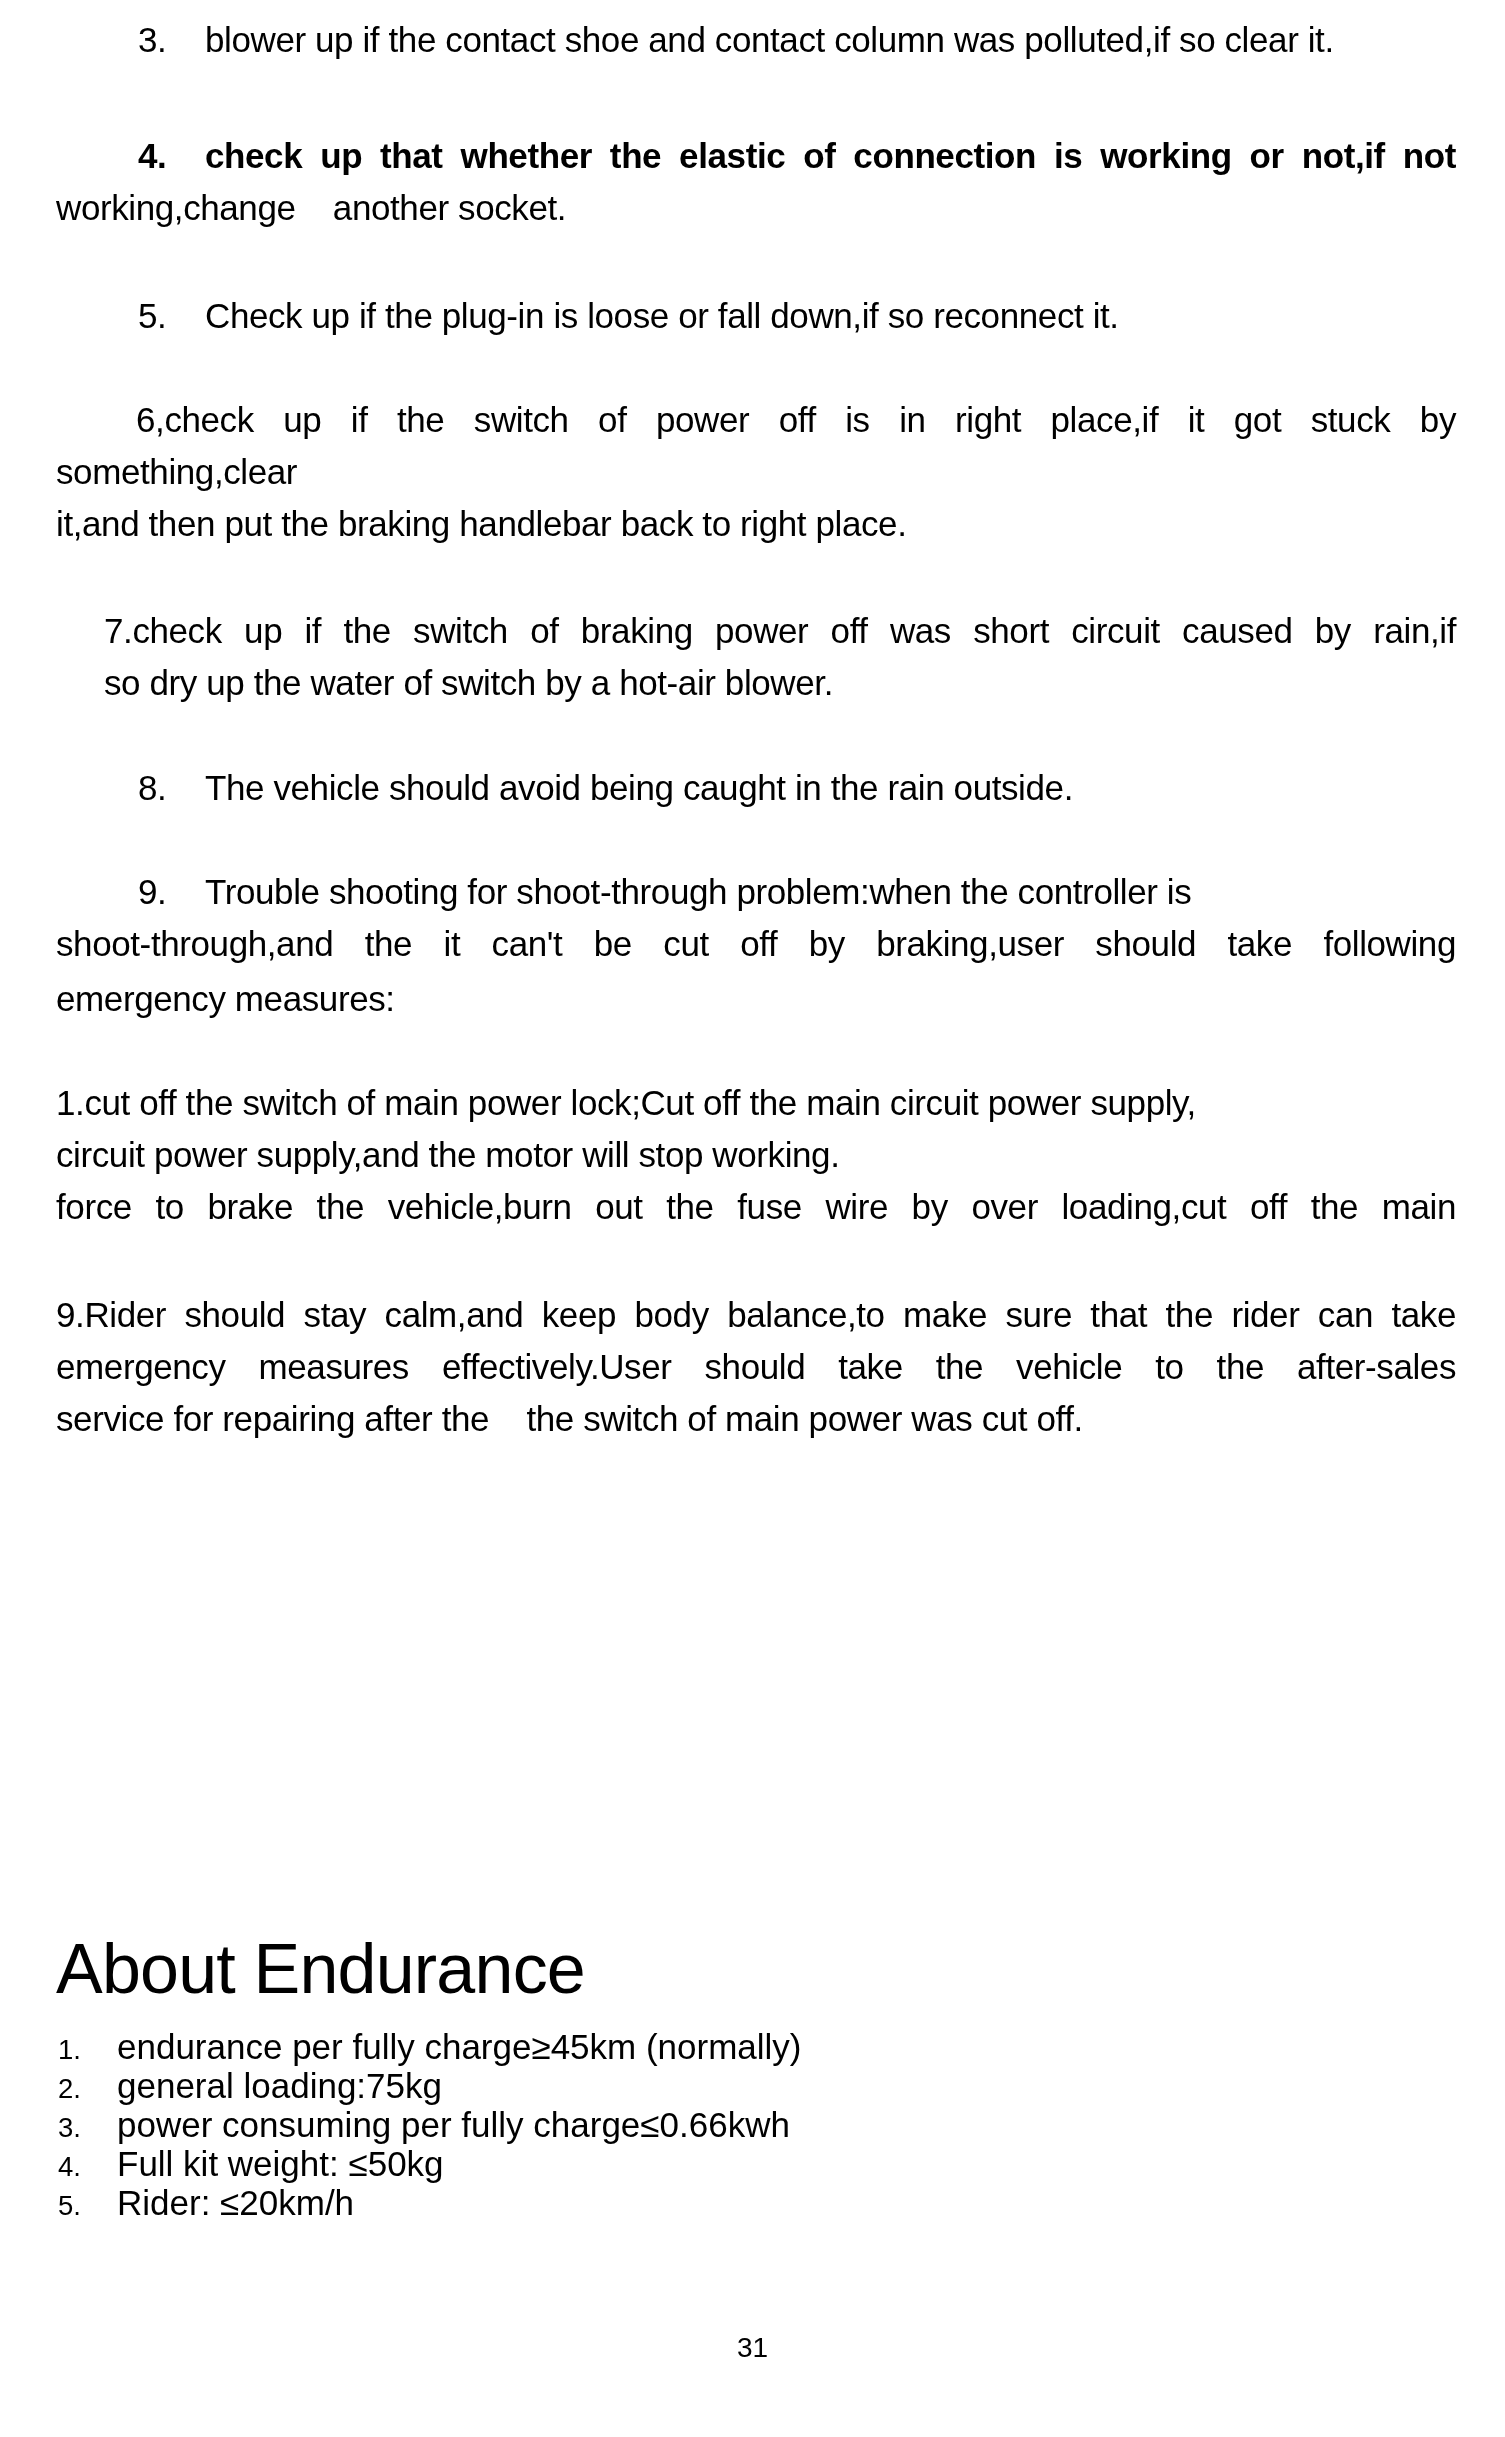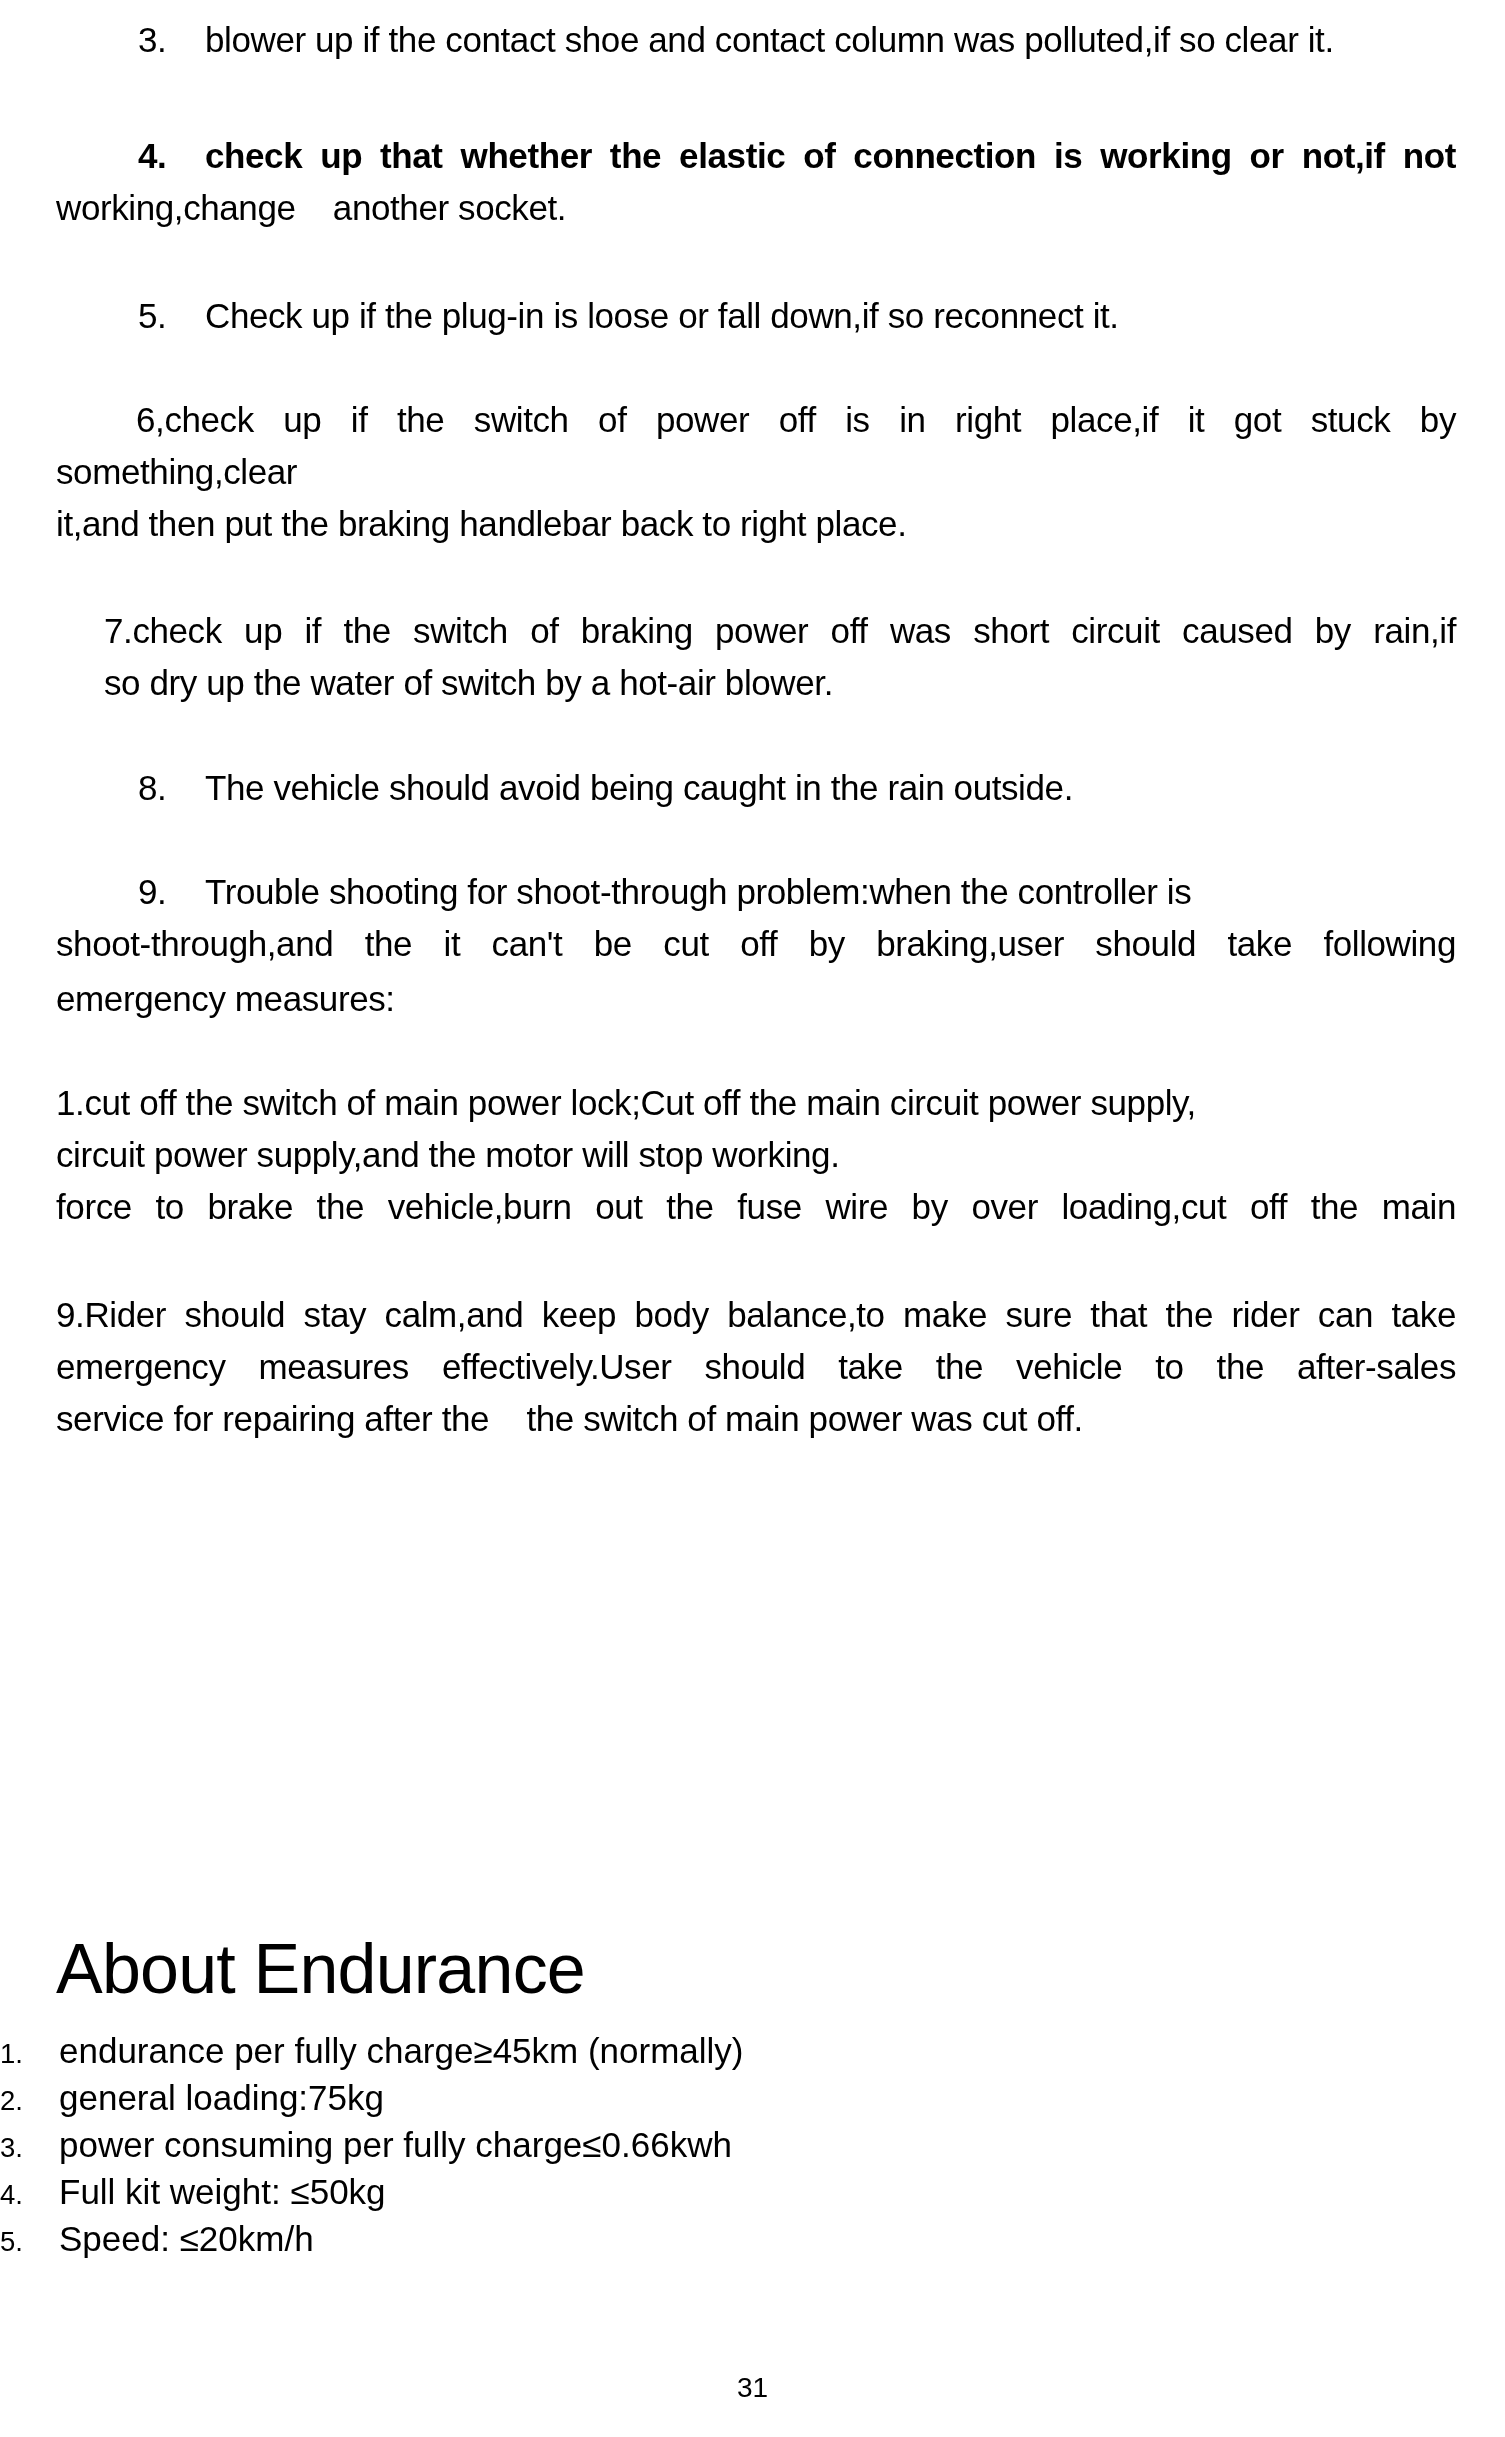--- a/index.html
+++ b/index.html
@@ -34,21 +34,22 @@
   
   .heading {
     font-size: 70px;
     line-height: 88px;
     margin-left: 56px;
     margin-top: 480px;
     letter-spacing: -0.8px;
   }
   .el {
     font-size: 35px;
-    line-height: 44px;
+    line-height: 36px;
+    margin-left: 58px;
     white-space: pre-wrap;
   }
   .el-first { margin-top: 15.7px; }
   .enum { display: inline-block; width: 59px; font-size: 27.5px; }
   .pageno {
     font-size: 28px;
     line-height: 28px;
     margin-top: 110px;
     text-align: center;
   }
@@ -85,18 +86,18 @@
   <div class="bl flush just mt72">9.Rider should stay calm,and keep body balance,to make sure that the rider can take</div>
   <div class="bl flush just">emergency measures effectively.User should take the vehicle to the after-sales</div>
   <div class="bl flush pre">service for repairing after the    the switch of main power was cut off.</div>
 
   <div class="heading">About Endurance</div>
 
   <div class="el el-first"><span class="enum">1.</span><span>endurance per fully charge≥45km (normally)</span></div>
   <div class="el"><span class="enum">2.</span><span>general loading:75kg</span></div>
   <div class="el"><span class="enum">3.</span><span>power consuming per fully charge≤0.66kwh</span></div>
   <div class="el"><span class="enum">4.</span><span>Full kit weight: ≤50kg</span></div>
-  <div class="el"><span class="enum">5.</span><span>Speed: ≤20km/h</span></div>
+  <div class="el"><span class="enum">5.</span><span>Rider: ≤20km/h</span></div>
 
   <div class="pageno">31</div>
 
 </div>
 
 
 </body></html>

